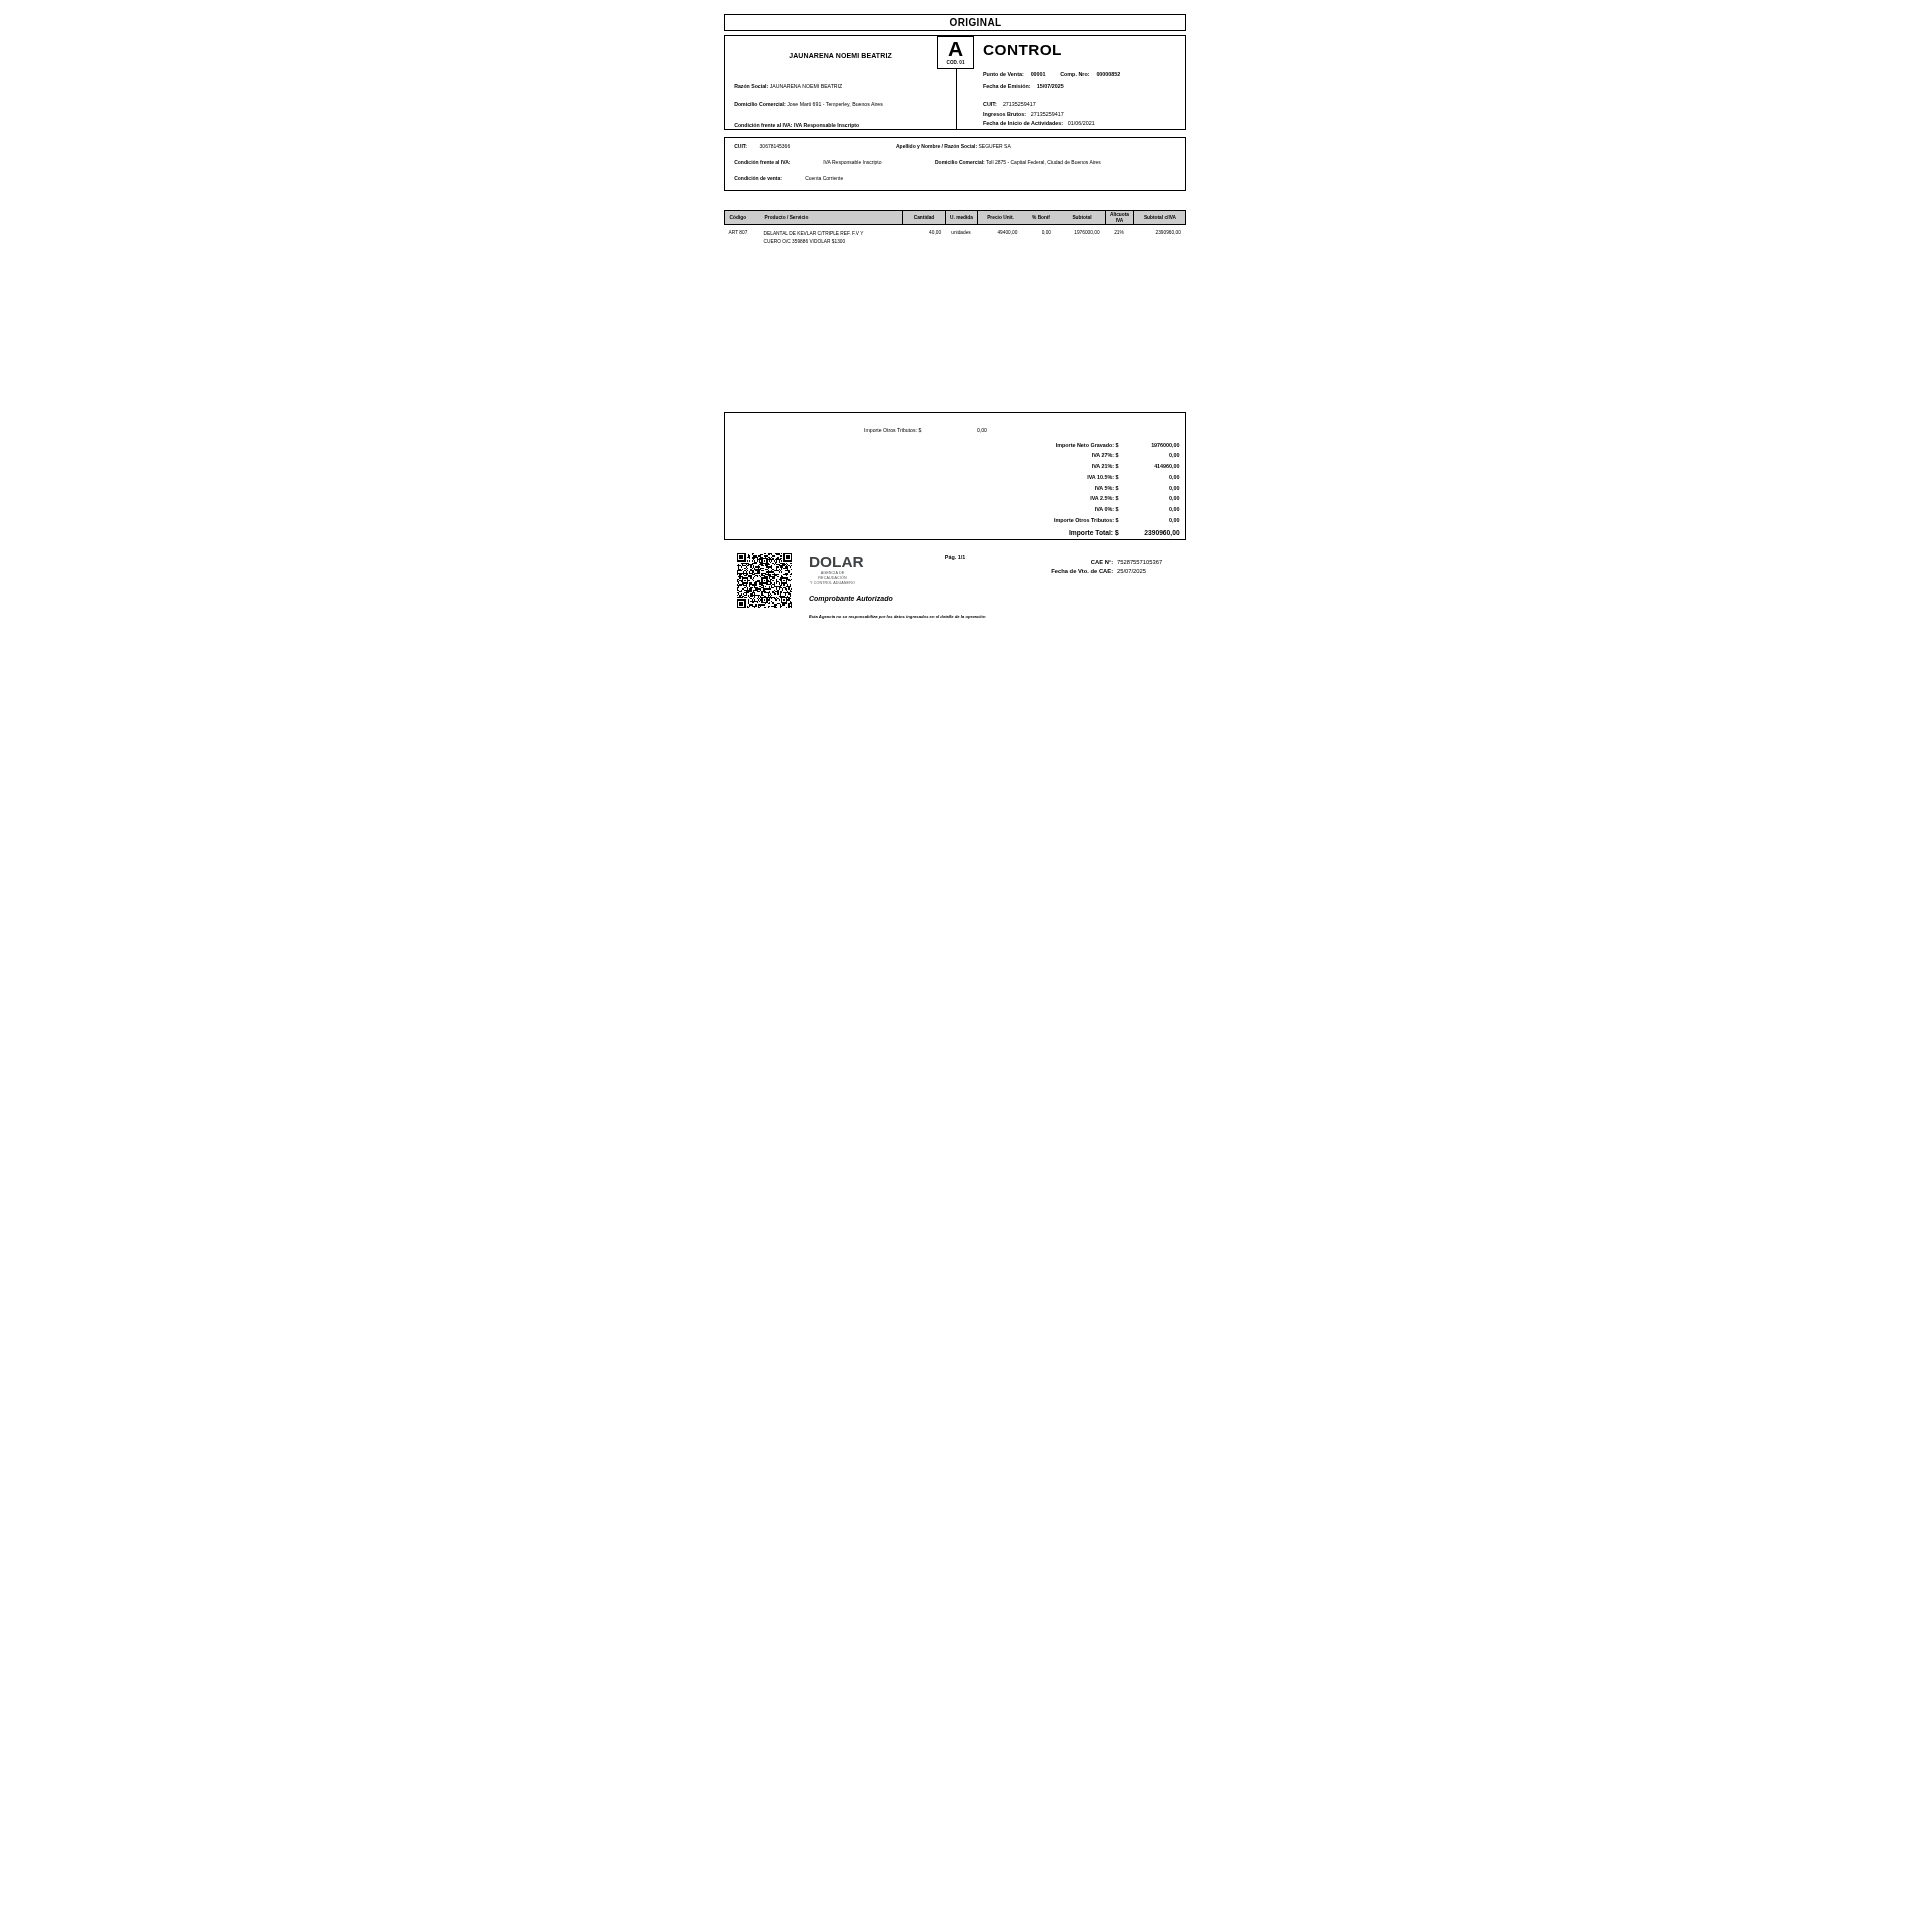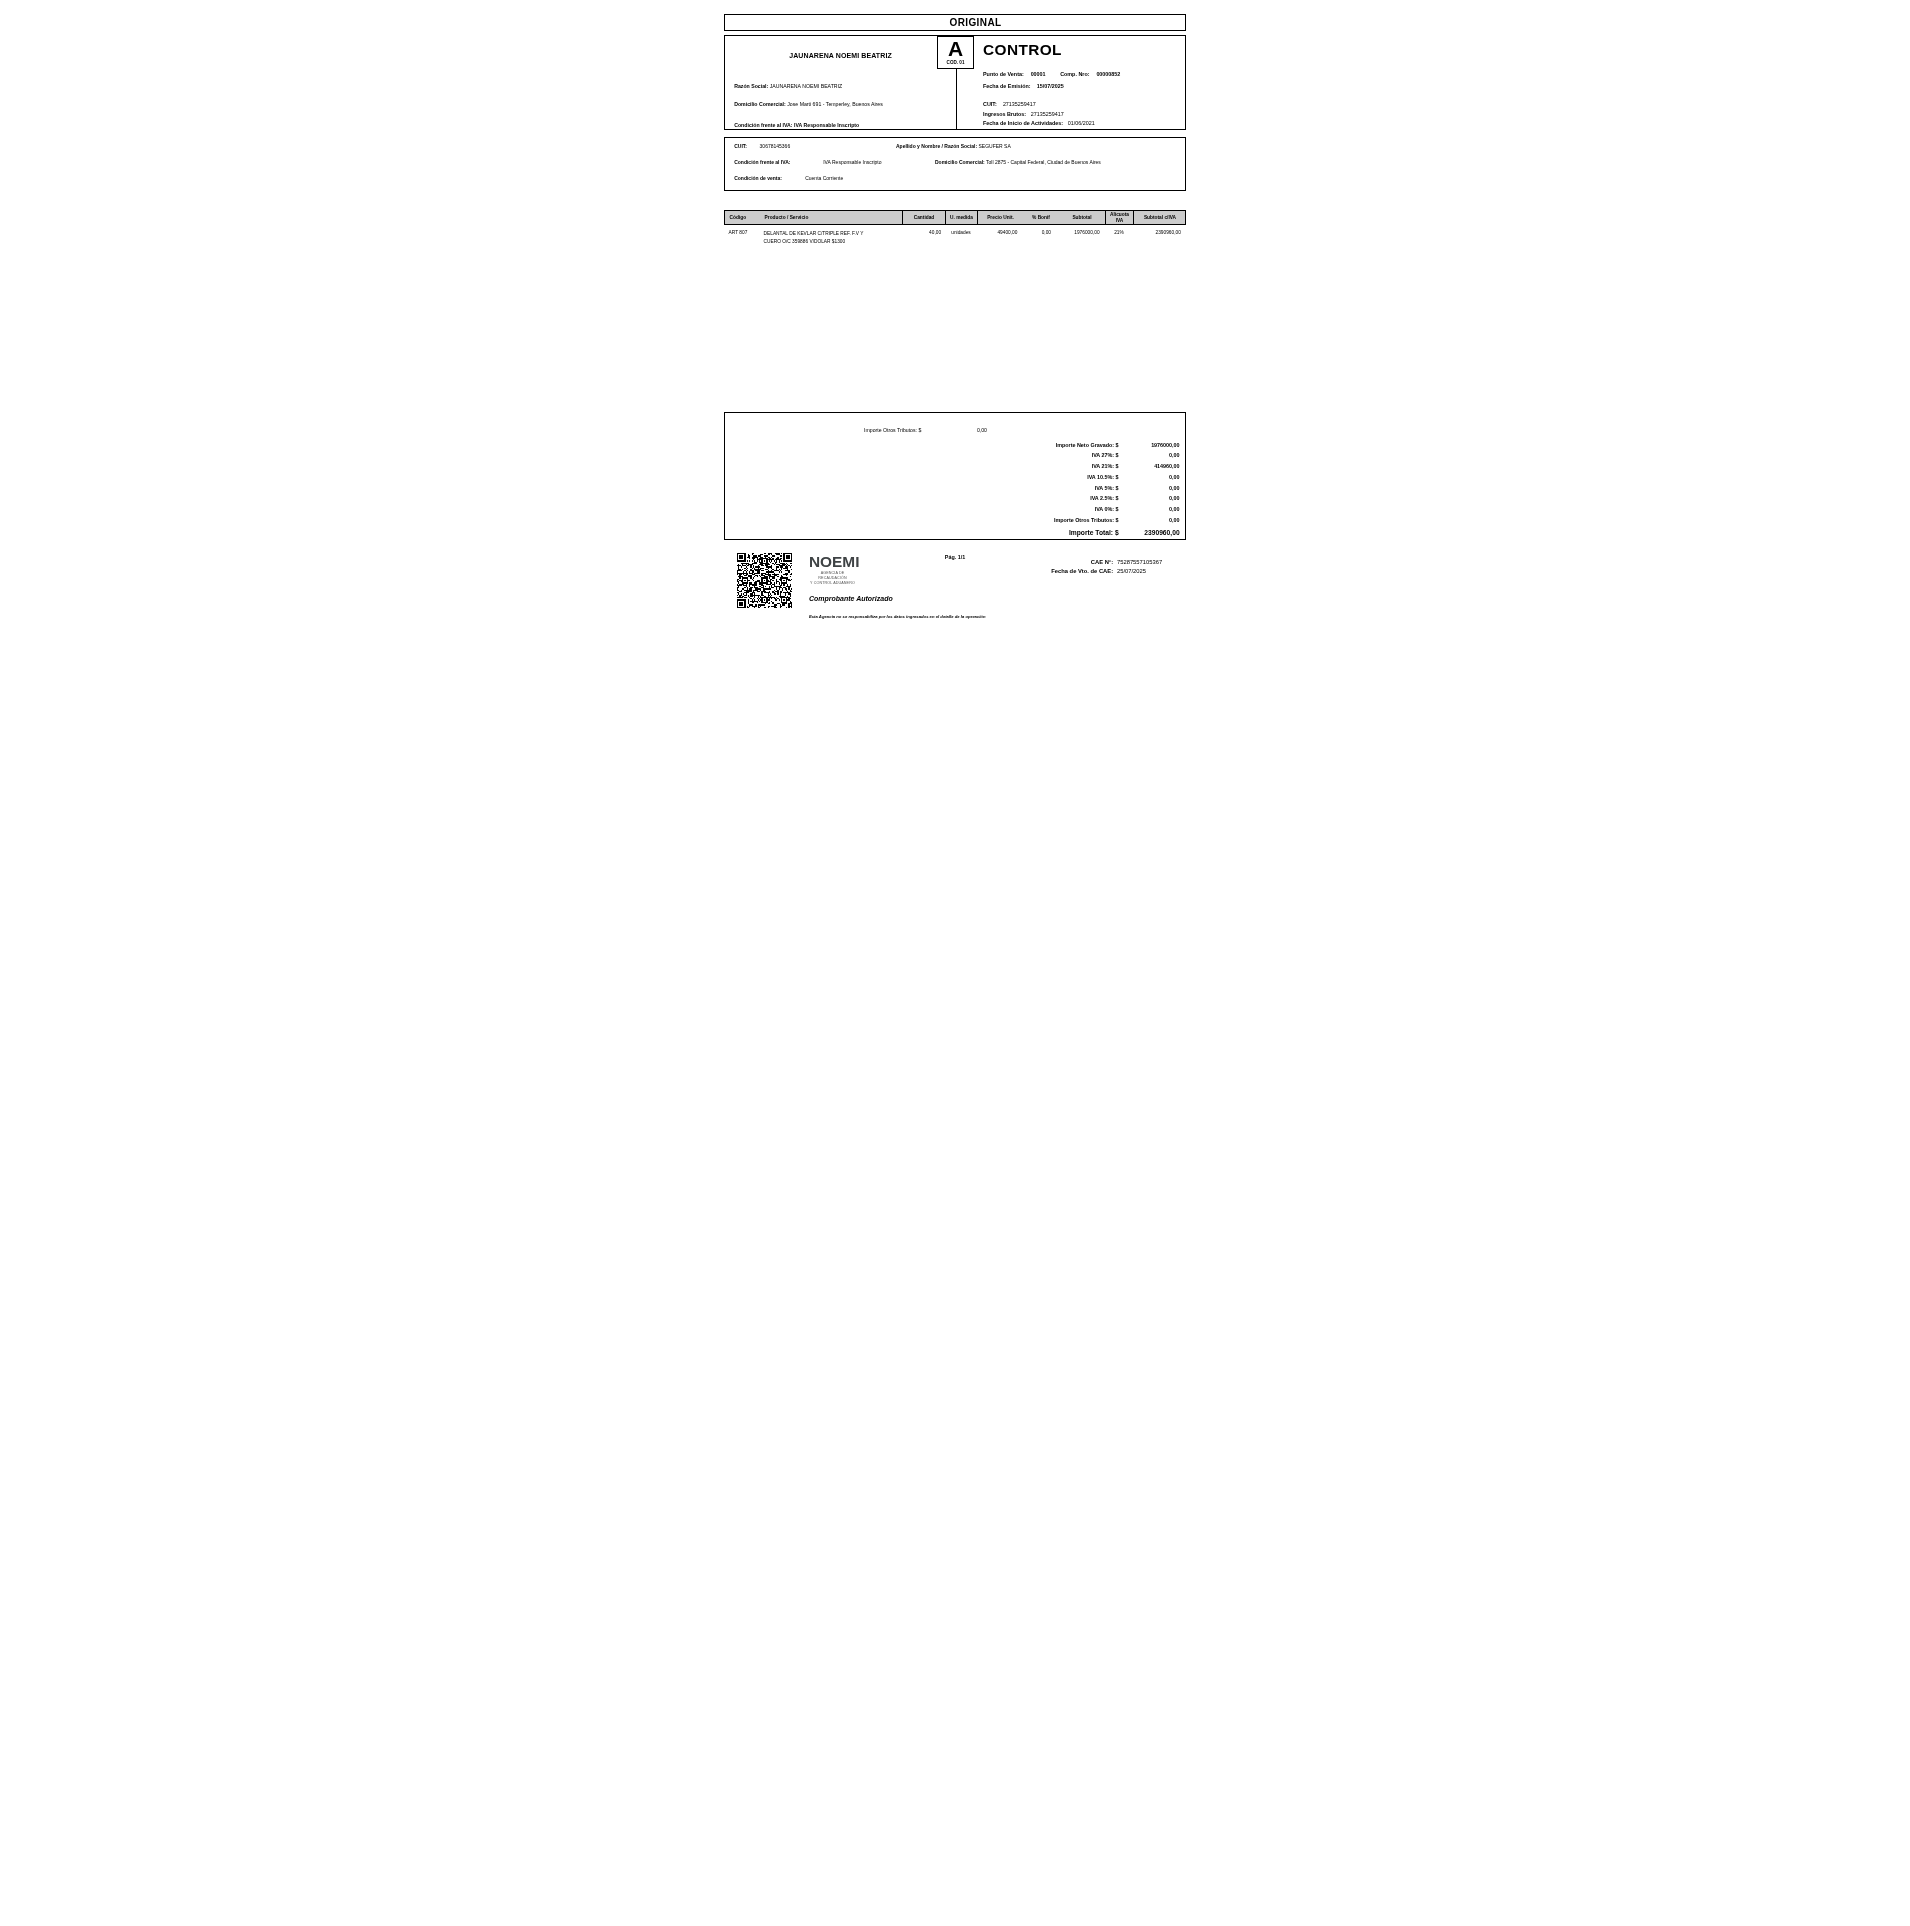--- a/index.html
+++ b/index.html
@@ -1236,21 +1236,21 @@
         <rect x="31" y="44" width="1.02" height="1.02" fill="#000"></rect>
         <rect x="32" y="44" width="1.02" height="1.02" fill="#000"></rect>
         <rect x="35" y="44" width="1.02" height="1.02" fill="#000"></rect>
         <rect x="40" y="44" width="1.02" height="1.02" fill="#000"></rect>
         <rect x="42" y="44" width="1.02" height="1.02" fill="#000"></rect>
         <rect x="44" y="44" width="1.02" height="1.02" fill="#000"></rect>
       </svg>
   </div>
 
   <div class="arca-logo">
-    <div class="arca-name">NOEMI</div>
+    <div class="arca-name">DOLAR</div>
     <div class="arca-sub">AGENCIA DE RECAUDACIÓN</div>
     <div class="arca-sub2">Y CONTROL ADUANERO</div>
   </div>
 
   <div class="comprobante">Comprobante Autorizado</div>
   <div class="disclaimer">Esta Agencia no se responsabiliza por los datos ingresados en el detalle de la operación</div>
 
   <div class="cae-block">
     <span class="cl">CAE N°:</span>
     <span class="cv">75287557105367</span>

